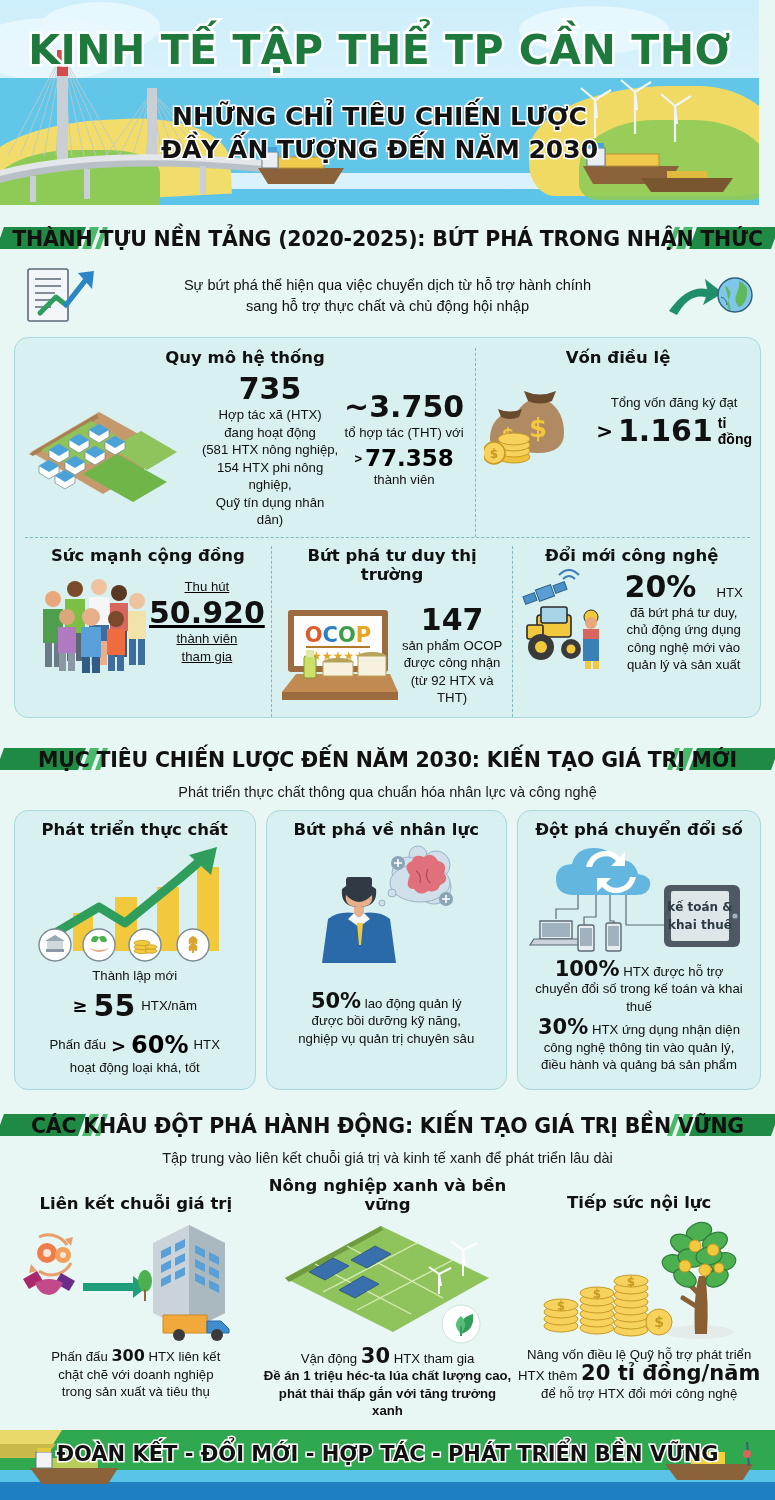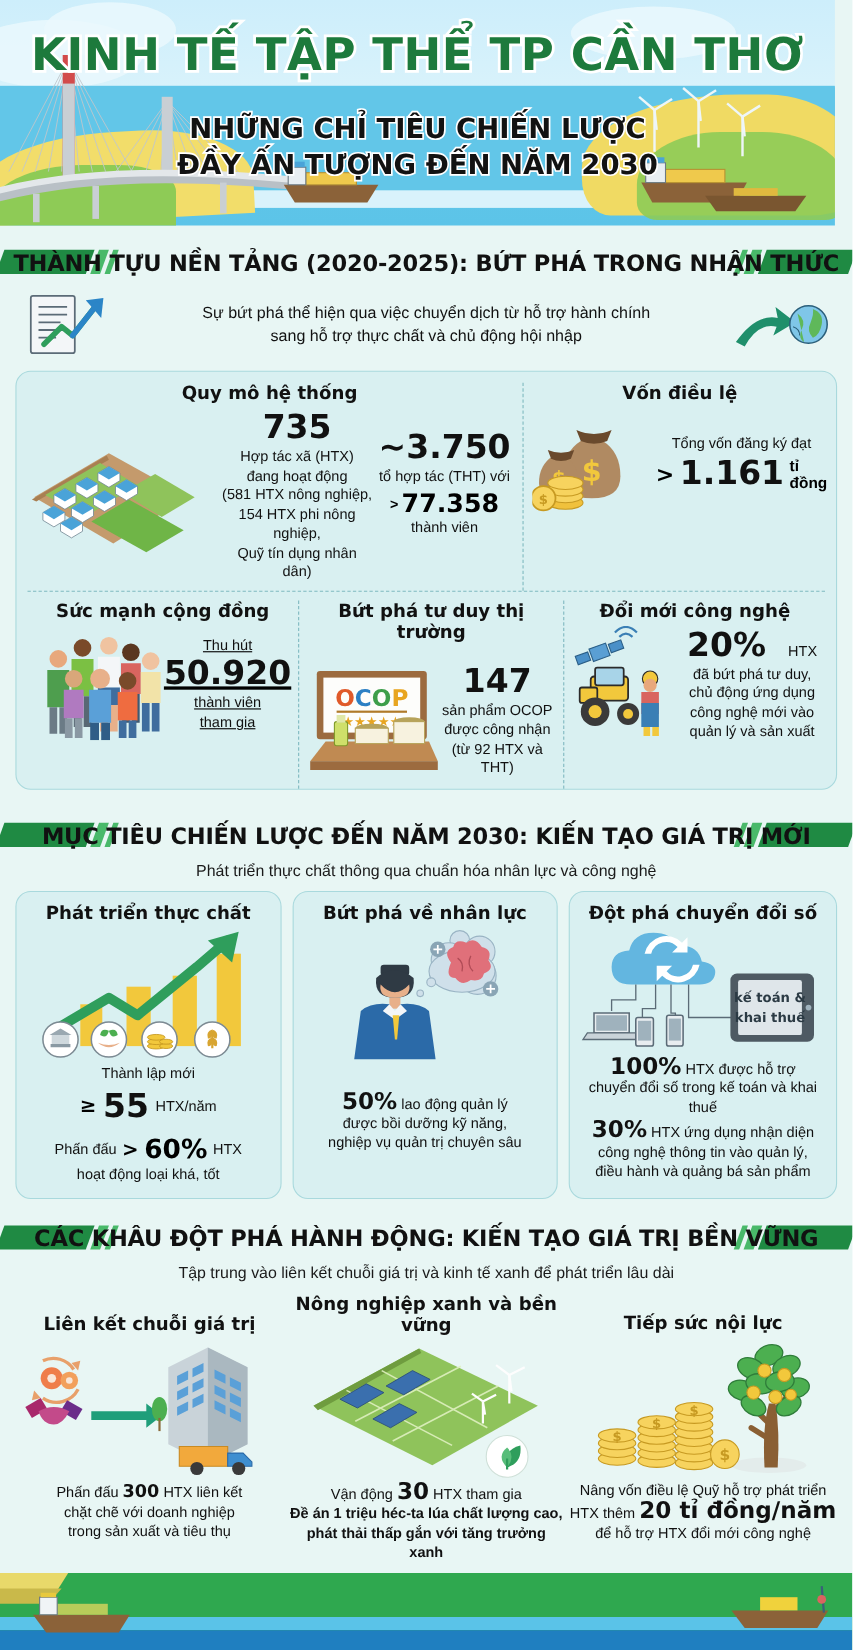--- a/index.html
+++ b/index.html
@@ -931,20 +931,21 @@
       <rect x="26" y="14" width="46" height="10" fill="#b8cc5a"></rect>
       <rect x="10" y="8" width="16" height="16" fill="#f0f4f6" stroke="#6d7a82"></rect>
       <rect x="11" y="4" width="14" height="4" fill="#e8c93c"></rect>
     </svg>
     <svg style="position:absolute;right:8px;top:6px;width:110px;height:54px" viewBox="0 0 110 54">
       <path d="M8 28 L96 28 L86 44 L20 44 Z" fill="#8b6239"></path>
       <rect x="34" y="16" width="34" height="12" fill="#f0d23c"></rect>
       <path d="M90 6 L92 30" stroke="#3a5f7a" stroke-width="2"></path>
       <circle cx="90" cy="18" r="4" fill="#d9655f"></circle>
     </svg>
+    <div class="fb-text">ĐOÀN KẾT - ĐỔI MỚI - HỢP TÁC - PHÁT TRIỂN BỀN VỮNG</div>
   </div>
 
   <div class="source">
     
     
   </div>
 
 </div>
 
 </body></html>

